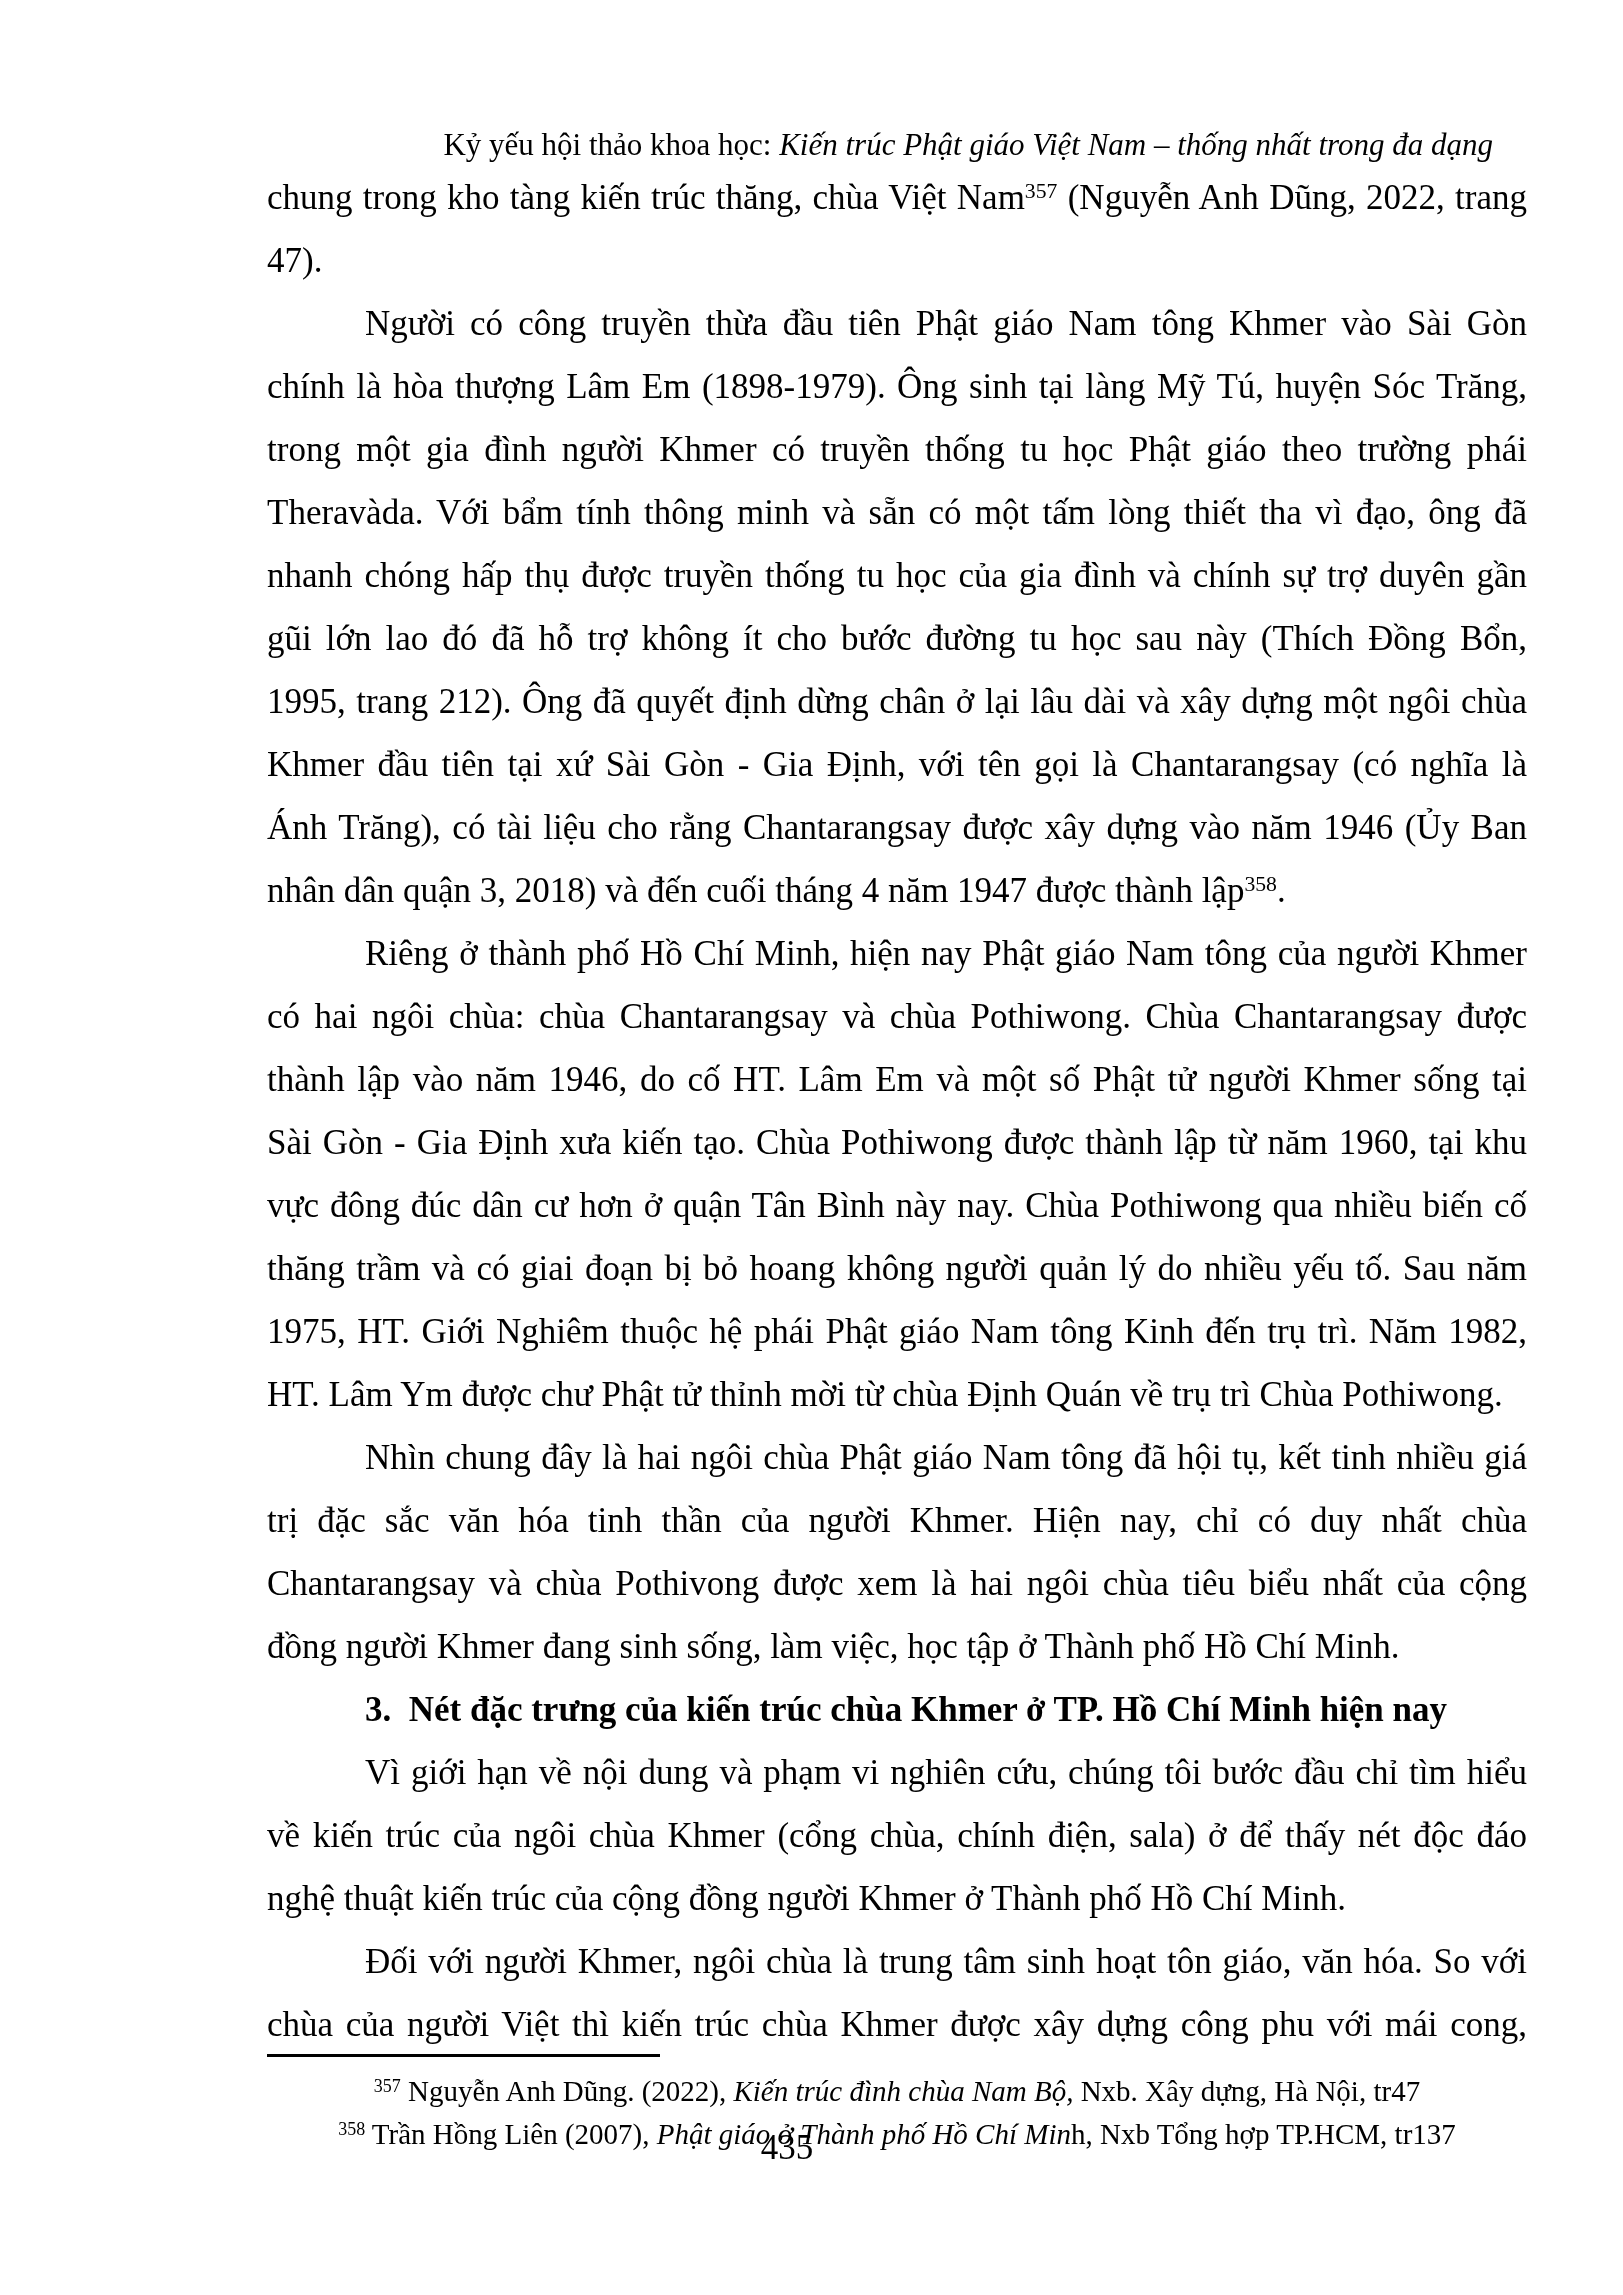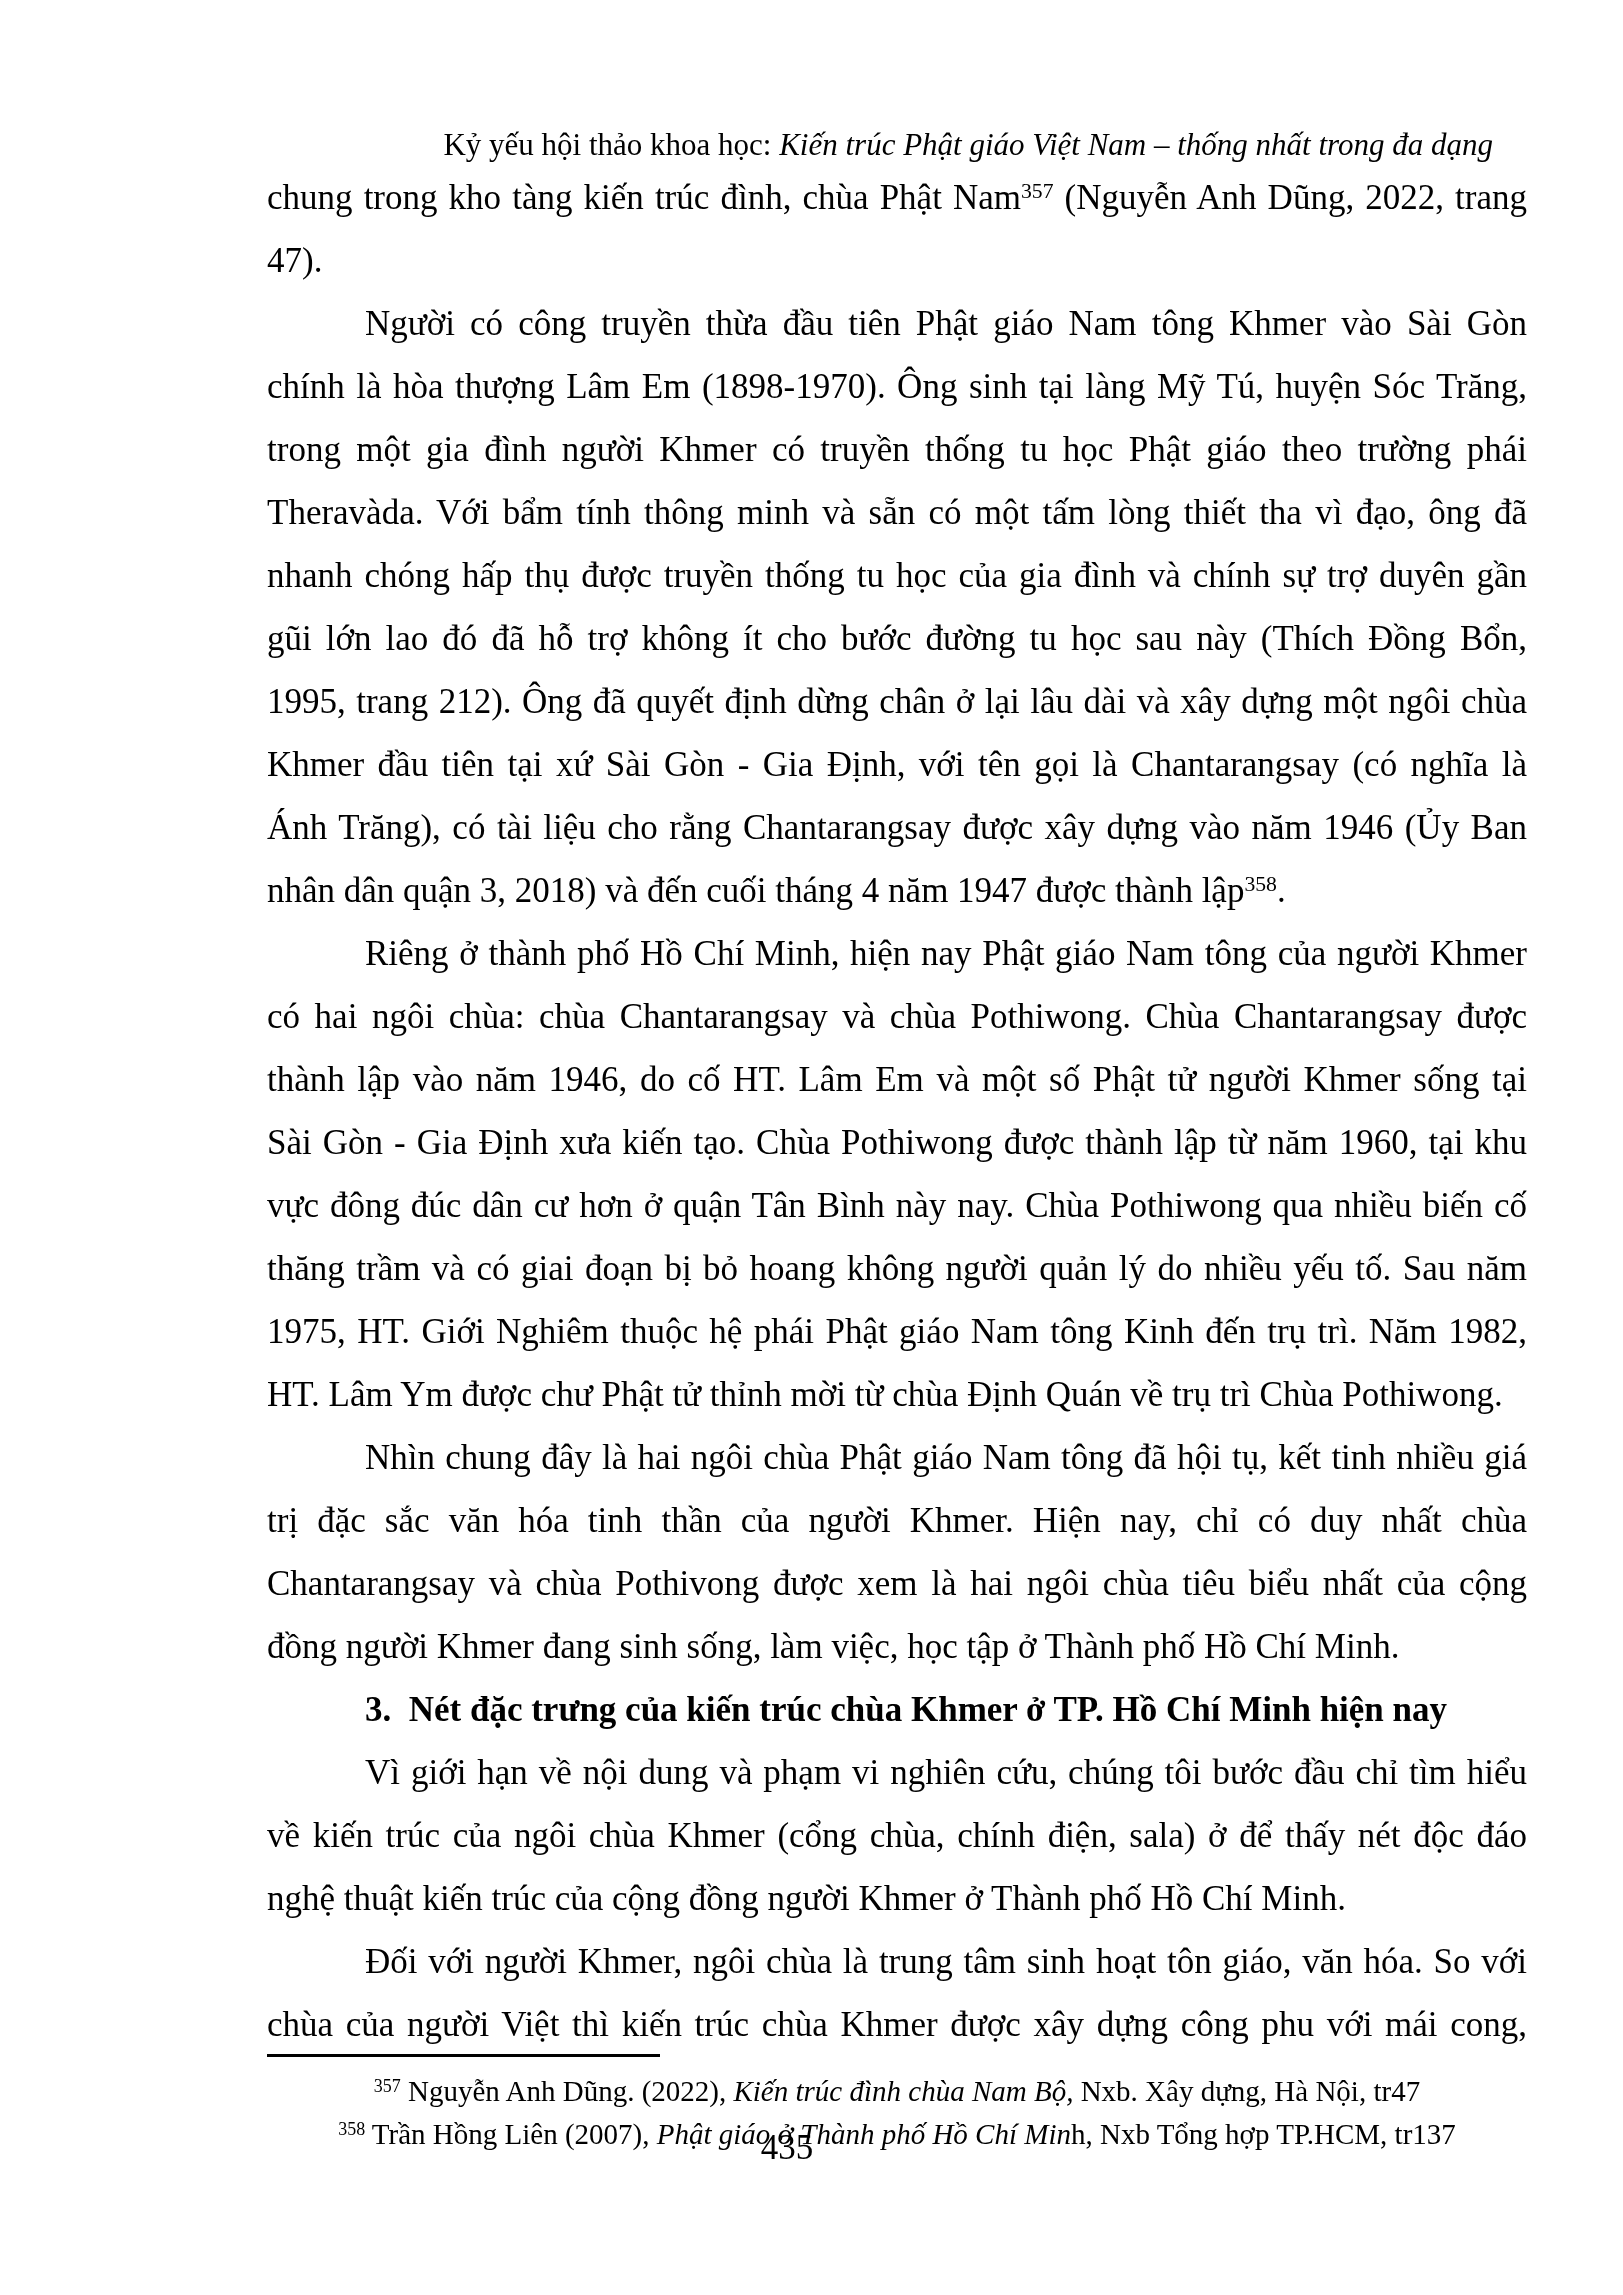--- a/index.html
+++ b/index.html
@@ -69,24 +69,24 @@
   }
 </style>
 </head>
 <body>
 
 <div class="page">
 
   <div class="running-header"><span>Kỷ yếu hội thảo khoa học: </span><span class="it">Kiến trúc Phật giáo Việt Nam – thống nhất trong đa dạng</span></div>
 
   <div class="body-block" id="body-lines">
-      <div class="line"><span>chung trong kho tàng kiến trúc đình, chùa Phật Nam</span><sup>357</sup><span> (Nguyễn Anh Dũng, 2022, trang</span></div>
+      <div class="line"><span>chung trong kho tàng kiến trúc thăng, chùa Việt Nam</span><sup>357</sup><span> (Nguyễn Anh Dũng, 2022, trang</span></div>
       <div class="line last"><span>47).</span></div>
       <div class="line indent"><span>Người có công truyền thừa đầu tiên Phật giáo Nam tông Khmer vào Sài Gòn</span></div>
-      <div class="line"><span>chính là hòa thượng Lâm Em (1898-1970). Ông sinh tại làng Mỹ Tú, huyện Sóc Trăng,</span></div>
+      <div class="line"><span>chính là hòa thượng Lâm Em (1898-1979). Ông sinh tại làng Mỹ Tú, huyện Sóc Trăng,</span></div>
       <div class="line"><span>trong một gia đình người Khmer có truyền thống tu học Phật giáo theo trường phái</span></div>
       <div class="line"><span>Theravàda. Với bẩm tính thông minh và sẵn có một tấm lòng thiết tha vì đạo, ông đã</span></div>
       <div class="line"><span>nhanh chóng hấp thụ được truyền thống tu học của gia đình và chính sự trợ duyên gần</span></div>
       <div class="line"><span>gũi lớn lao đó đã hỗ trợ không ít cho bước đường tu học sau này (Thích Đồng Bổn,</span></div>
       <div class="line"><span>1995, trang 212). Ông đã quyết định dừng chân ở lại lâu dài và xây dựng một ngôi chùa</span></div>
       <div class="line"><span>Khmer đầu tiên tại xứ Sài Gòn - Gia Định, với tên gọi là Chantarangsay (có nghĩa là</span></div>
       <div class="line"><span>Ánh Trăng), có tài liệu cho rằng Chantarangsay được xây dựng vào năm 1946 (Ủy Ban</span></div>
       <div class="line last"><span>nhân dân quận 3, 2018) và đến cuối tháng 4 năm 1947 được thành lập</span><sup>358</sup><span>.</span></div>
       <div class="line indent"><span>Riêng ở thành phố Hồ Chí Minh, hiện nay Phật giáo Nam tông của người Khmer</span></div>
       <div class="line"><span>có hai ngôi chùa: chùa Chantarangsay và chùa Pothiwong. Chùa Chantarangsay được</span></div>

